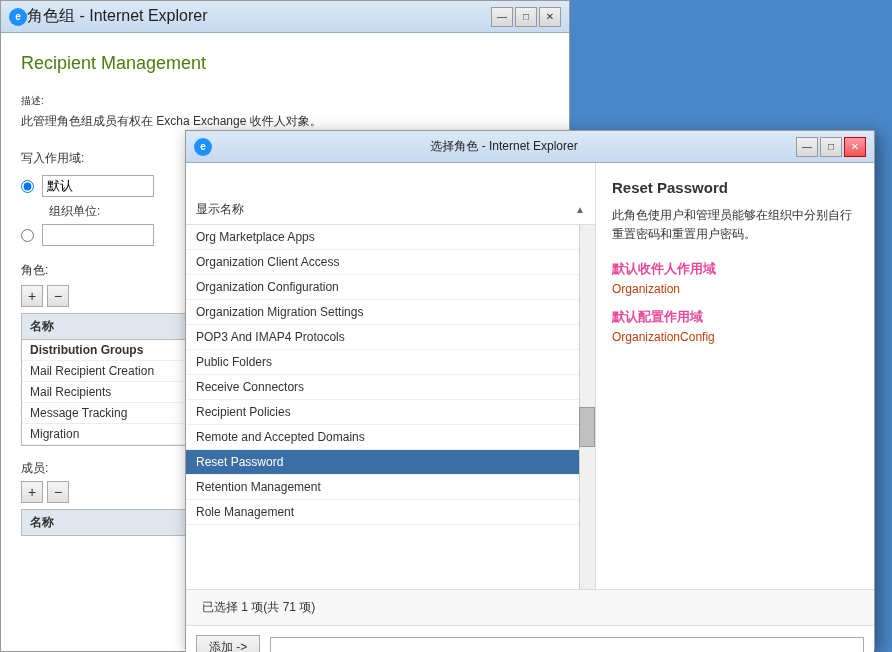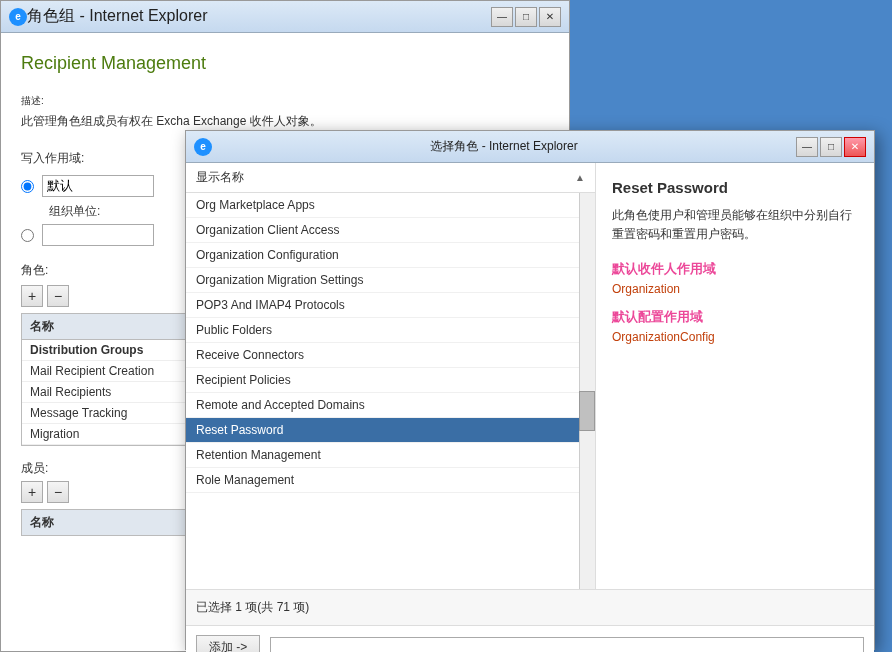--- a/index.html
+++ b/index.html
@@ -151,21 +151,21 @@
       border-right: 1px solid #ddd;
       display: flex;
       flex-direction: column;
     }
     .fg-col-header {
       display: flex;
       align-items: center;
       padding: 6px 10px;
       background: #fff;
       border-bottom: 1px solid #ddd;
-      font-size: 12px; color: #333; font-weight: normal;
+      font-size: 12px; color: #333; font-weight: normal; margin-top: 32px;
     }
     .fg-col-header-text { flex: 1; }
     .sort-icon { color: #666; font-size: 10px; }
     .fg-list {
       flex: 1;
       overflow-y: auto;
       position: relative;
     }
     .fg-list-item {
       padding: 5px 10px;
@@ -211,21 +211,21 @@
     .fg-right-section-value {
       font-size: 12px; color: #c2410c;
       margin-bottom: 12px;
     }
     
     .fg-status-bar {
       height: 36px;
       border-top: 1px solid #ddd;
       display: flex;
       align-items: center;
-      padding: 0 10px;
+      padding: 0 16px;
       font-size: 12px; color: #333;
       background: #f7f7f7;
     }
     .fg-add-row {
       height: 44px;
       border-top: 1px solid #ddd;
       display: flex;
       align-items: center;
       padding: 0 10px;
       gap: 10px;

